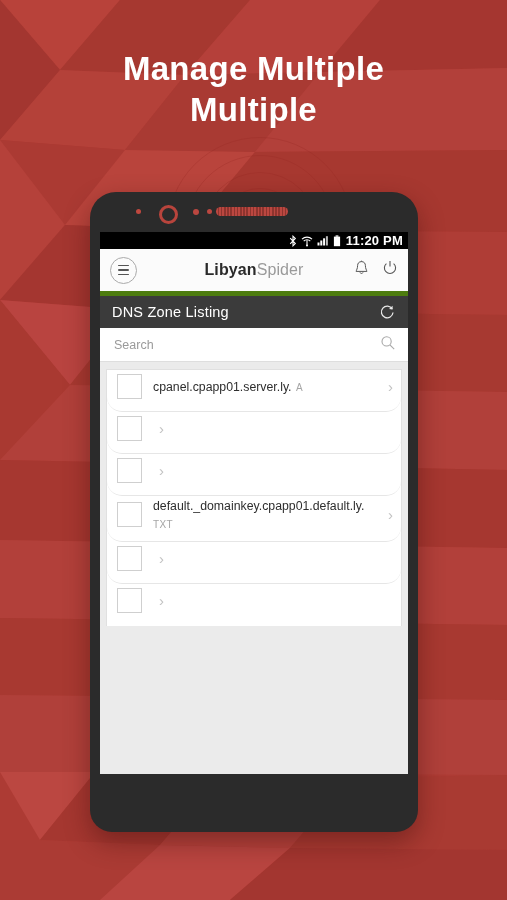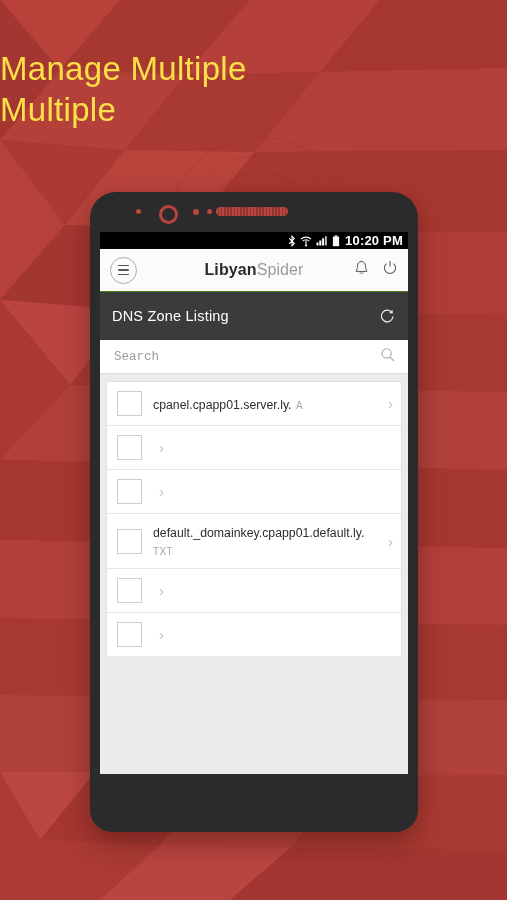--- a/index.html
+++ b/index.html
@@ -15,22 +15,22 @@
 
   
   #watermark{position:absolute;left:170px;top:120px;width:180px;height:110px;overflow:hidden;opacity:.38;}
   #watermark i{
     position:absolute;border:1.5px solid rgba(150,40,35,.75);border-radius:50%;
     left:50%;top:100%;transform:translate(-50%,-50%);
   }
 
   
   #headline{
-    position:absolute;left:0;top:48px;width:507px;
-    color:#fde047;font-size:33px;line-height:41px;font-weight:400;
+    position:absolute;left:0;top:48px;width:507px;text-align:center;
+    color:#ffffff;font-size:33px;line-height:41px;font-weight:700;
     letter-spacing:.3px;
   }
 
   
   #phone{
     position:absolute;left:90px;top:192px;width:328px;height:640px;
     background:#2b2b2b;border-radius:26px 26px 22px 22px;
     box-shadow:0 10px 26px rgba(60,12,10,.42);
   }
   #bezel-top{position:absolute;left:0;top:0;width:328px;height:40px;}
@@ -49,61 +49,61 @@
   
   #statusbar{
     height:17px;background:#000;color:#fff;display:flex;align-items:center;
     justify-content:flex-end;padding-right:5px;gap:4px;font-size:12.5px;font-weight:700;
   }
   #statusbar .sicon{display:flex;align-items:center;}
   #clock{font-size:13px;font-weight:700;letter-spacing:.2px;margin-left:1px;}
 
   
   #appbar{
-    height:42px;background:#fbfbfb;border-bottom:1px solid #4d7c0f;
+    height:42px;background:#fbfbfb;border-bottom:5px solid #4d7c0f;
     display:flex;align-items:center;padding:0 10px;position:relative;
   }
   #menu-btn{
     width:25px;height:25px;border-radius:50%;border:1.4px solid #aaa;
     display:flex;flex-direction:column;align-items:center;justify-content:center;gap:3px;
   }
   #menu-btn b{display:block;width:11px;height:1.6px;background:#555;border-radius:1px;}
   #brand{
     position:absolute;left:0;right:0;text-align:center;font-size:16px;
     letter-spacing:.1px;pointer-events:none;
   }
   #brand .b1{color:#2a2a2a;font-weight:700;}
   #brand .b2{color:#9a9a9a;font-weight:400;}
   #appbar-actions{margin-left:auto;display:flex;align-items:center;gap:13px;z-index:2;}
 
   
   #titlebar{
     height:32px;background:#3b3b3b;display:flex;align-items:center;
-    padding:8px 12px;color:#fff;
+    padding:0 12px;color:#fff;
   }
   #titlebar .t{font-size:14.5px;letter-spacing:.2px;}
   #titlebar .r{margin-left:auto;display:flex;align-items:center;}
 
   
   #searchbar{
     height:33px;background:#fff;border-bottom:1px solid #dedede;
     display:flex;align-items:center;padding:0 12px;
   }
   #search-input{
     border:0;outline:0;flex:1;font-size:12.5px;color:#555;
-    font-family:Liberation Mono, monospace;background:transparent;
+    font-family:Liberation Sans, sans-serif;background:transparent;
   }
   #search-input::placeholder{color:#9a9a9a;}
 
   
   #list-wrap{background:#ebebeb;padding:7px 6px 0 6px;height:416px;box-sizing:border-box;overflow:hidden;}
   #list-card{background:#fff;border:1px solid #e0e0e0;border-bottom:none;}
   .row{
-    display:flex;align-items:center;padding:9px 8px 9px 10px;
-    border-bottom:1px solid #e6e6e6;min-height:42px;box-sizing:border-box;
+    display:flex;align-items:center;padding:0 8px 9px 10px;
+    border-bottom:1px solid #e6e6e6;min-height:42px;box-sizing:border-box;border-radius:15px;
   }
   .row:last-child{border-bottom:none;}
   .cb{
     width:23px;height:23px;min-width:23px;border:1px solid #cfcfcf;background:#fff;
     margin-right:11px;
   }
   .rtext{flex:1;min-width:0;}
   .rname{font-size:12.3px;color:#2e2e2e;line-height:14px;word-break:break-all;}
   .rtype{font-size:10px;color:#a5a5a5;line-height:13px;margin-top:1px;letter-spacing:.4px;}
   .chev{color:#c2c2c2;font-size:15px;margin-left:6px;line-height:1;}
@@ -193,21 +193,21 @@
           <rect x="6.1" y="3.3" width="2" height="7.2" fill="#fff"></rect>
           <rect x="8.9" y="1.2" width="2" height="9.3" fill="#bbb"></rect>
         </svg>
       </span>
       <span class="sicon">
         <svg width="8" height="12" viewBox="0 0 8 12">
           <rect x="2.6" y="0.4" width="2.8" height="1.3" fill="#fff"></rect>
           <rect x="0.9" y="1.6" width="6.2" height="9.6" fill="#fff"></rect>
         </svg>
       </span>
-      <span id="clock">10:20 PM</span>
+      <span id="clock">11:20 PM</span>
     </div>
 
     <div id="appbar">
       <div id="menu-btn">
         <b></b>
           <b></b>
           <b></b>
       </div>
       <div id="brand">
         <span class="b1">Libyan</span><span class="b2">Spider</span>

